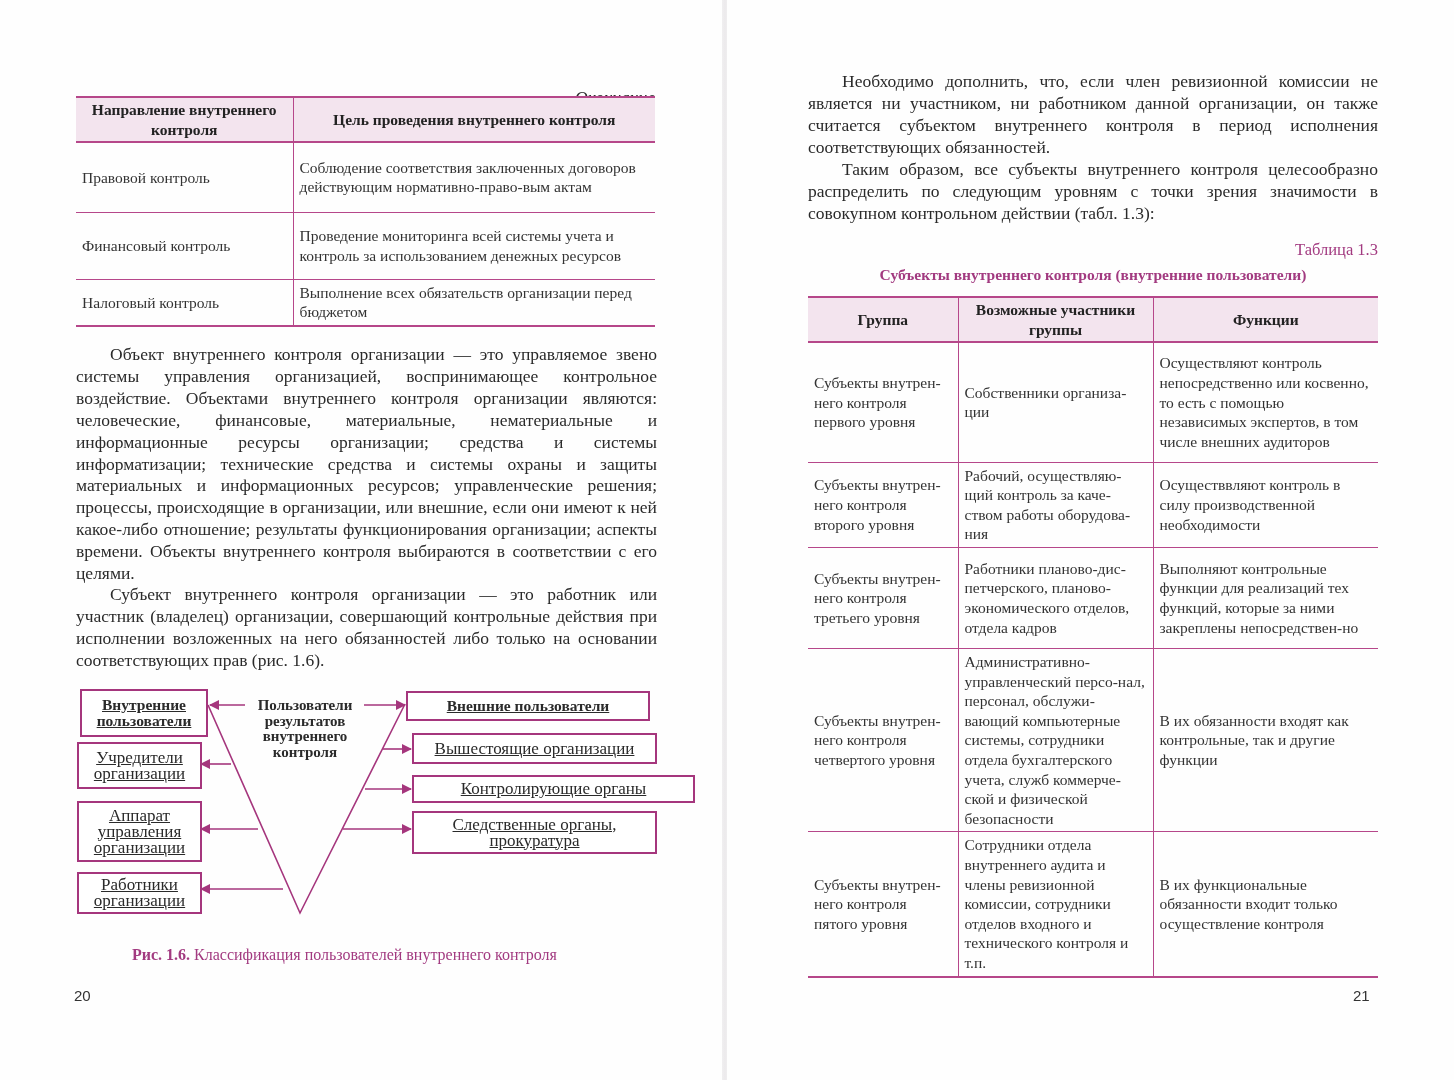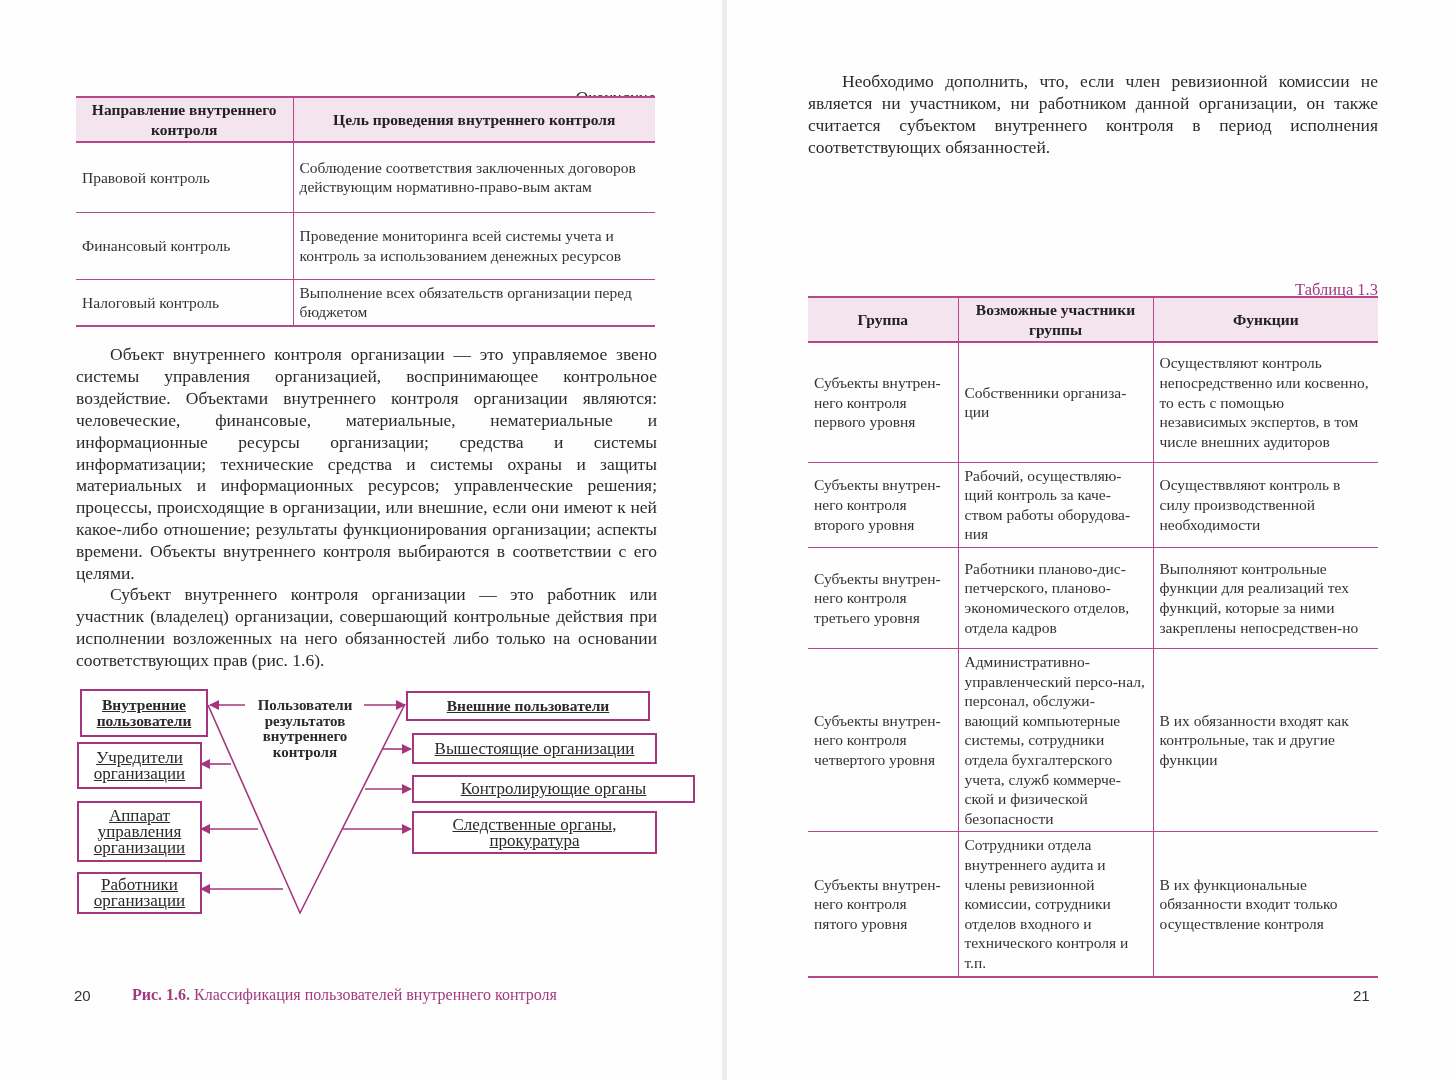--- a/index.html
+++ b/index.html
@@ -20,21 +20,21 @@
   .pagenum { font-family:"Liberation Sans", sans-serif; font-size:15px; color:#333; }
 
   
   table.bt { border-collapse:collapse; position:absolute; font-size:15.5px; line-height:19.6px; }
   table.bt th { background:#f3e4ee; font-weight:bold; text-align:center; color:#222;
     border-top:2px solid #b6478a; border-bottom:2px solid #b6478a; padding:2px 6px; }
   table.bt td { border-bottom:1.5px solid #b6478a; padding:3px 6px; vertical-align:middle; color:#333; }
   table.bt td + td, table.bt th + th { border-left:1.5px solid #b6478a;margin-top:47px; }
   table.bt tr:last-child td { border-bottom:2px solid #b6478a; }
 
-  .magenta { color:#a23a80;margin-top:40px; }
+  .magenta { color:#a23a80; }
   .diag-box { position:absolute; border:2px solid #a5367d; background:#fff;
     display:flex; align-items:center; justify-content:center; text-align:center;
     font-size:17px; line-height:16px; color:#2a2a2a; box-sizing:border-box;text-decoration:underline; }
   .diag-box.bold { font-weight:bold; font-size:15.5px; }
 </style>
 </head>
 <body>
 
 <div class="gutter"></div>
 
@@ -113,20 +113,23 @@
     <span>Классификация пользователей внутреннего контроля</span>
   </div>
 
   <div class="abs pagenum" style="left:74px; top:987px;">20</div>
 </div>
 
 <div class="page" id="page-right">
   <div class="abs para" style="left:81px; top:71px; width:570px;">
     <span class="ind"></span><span>Необходимо дополнить, что, если член ревизионной комиссии не является ни участником, ни работником данной организации, он также считается субъектом внутреннего контроля в период исполнения соответствующих обязанностей.</span>
   </div>
+  <div class="abs para" style="left:81px; top:159px; width:570px;">
+    <span class="ind"></span><span>Таким образом, все субъекты внутреннего контроля целесообразно распределить по следующим уровням с точки зрения значимости в совокупном контрольном действии (табл. 1.3):</span>
+  </div>
 
   <div class="abs magenta" style="left:450px; top:240px; width:201px; text-align:right; font-size:16.5px;">Таблица 1.3</div>
   <div class="abs magenta" style="left:81px; top:266px; width:570px; text-align:center; font-weight:bold; font-size:15.5px;">Субъекты внутреннего контроля (внутренние пользователи)</div>
 
   <table class="bt" style="left:81px; top:296px; width:570px;">
     <colgroup>
         <col style="width:150px">
         <col style="width:195px">
         <col>
       </colgroup>

